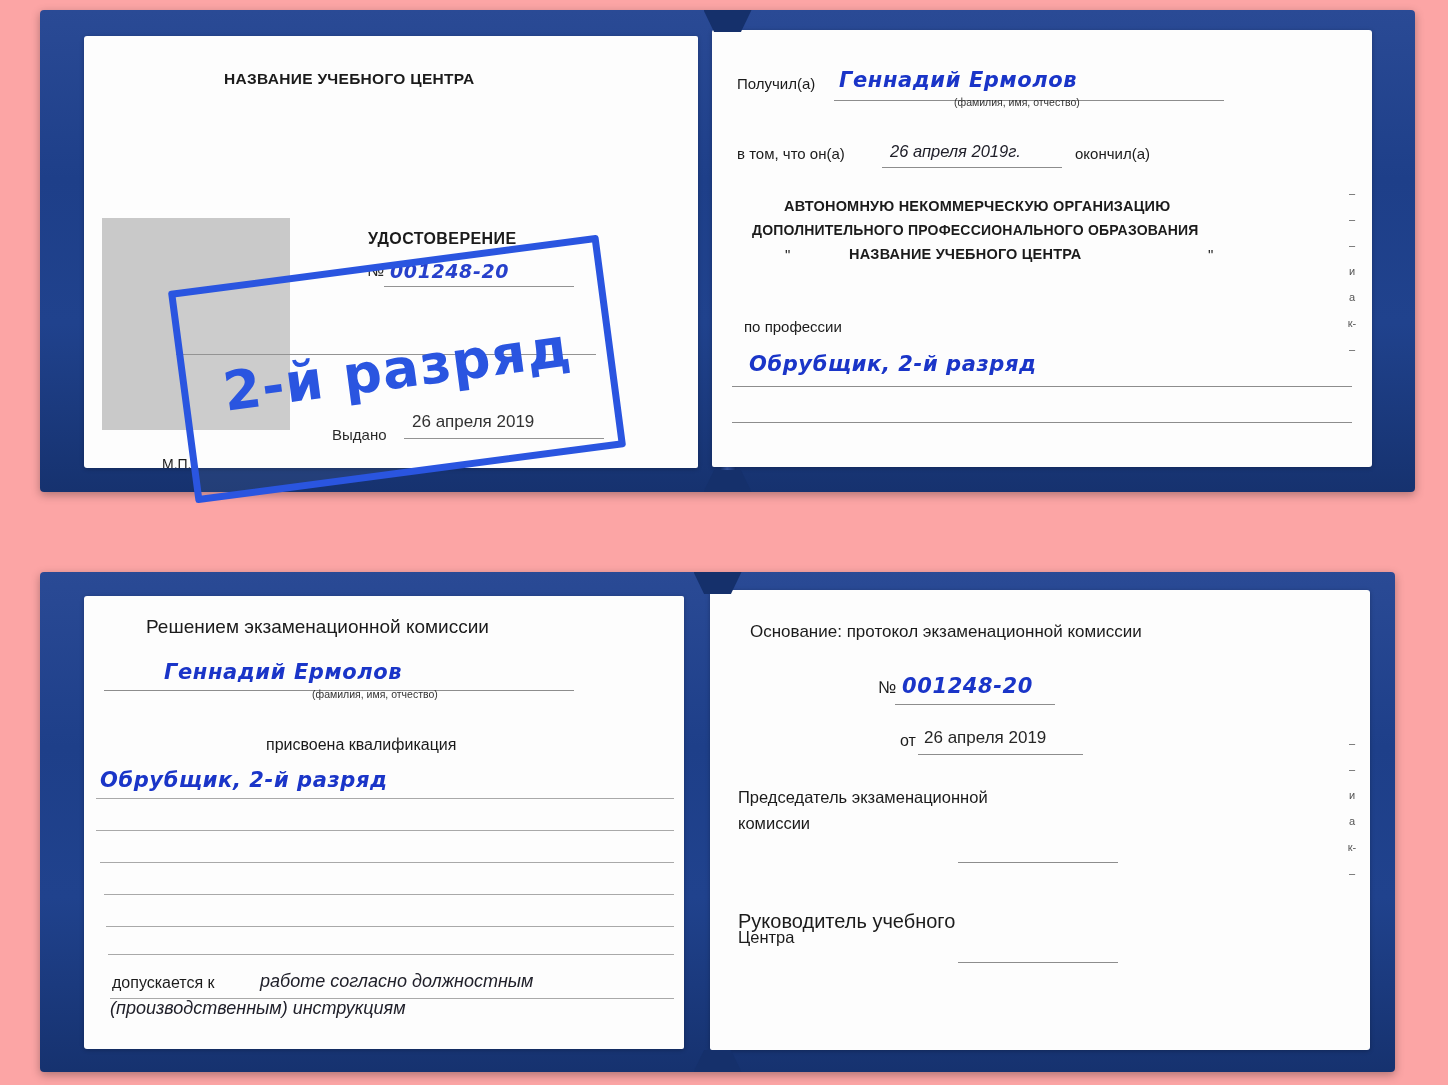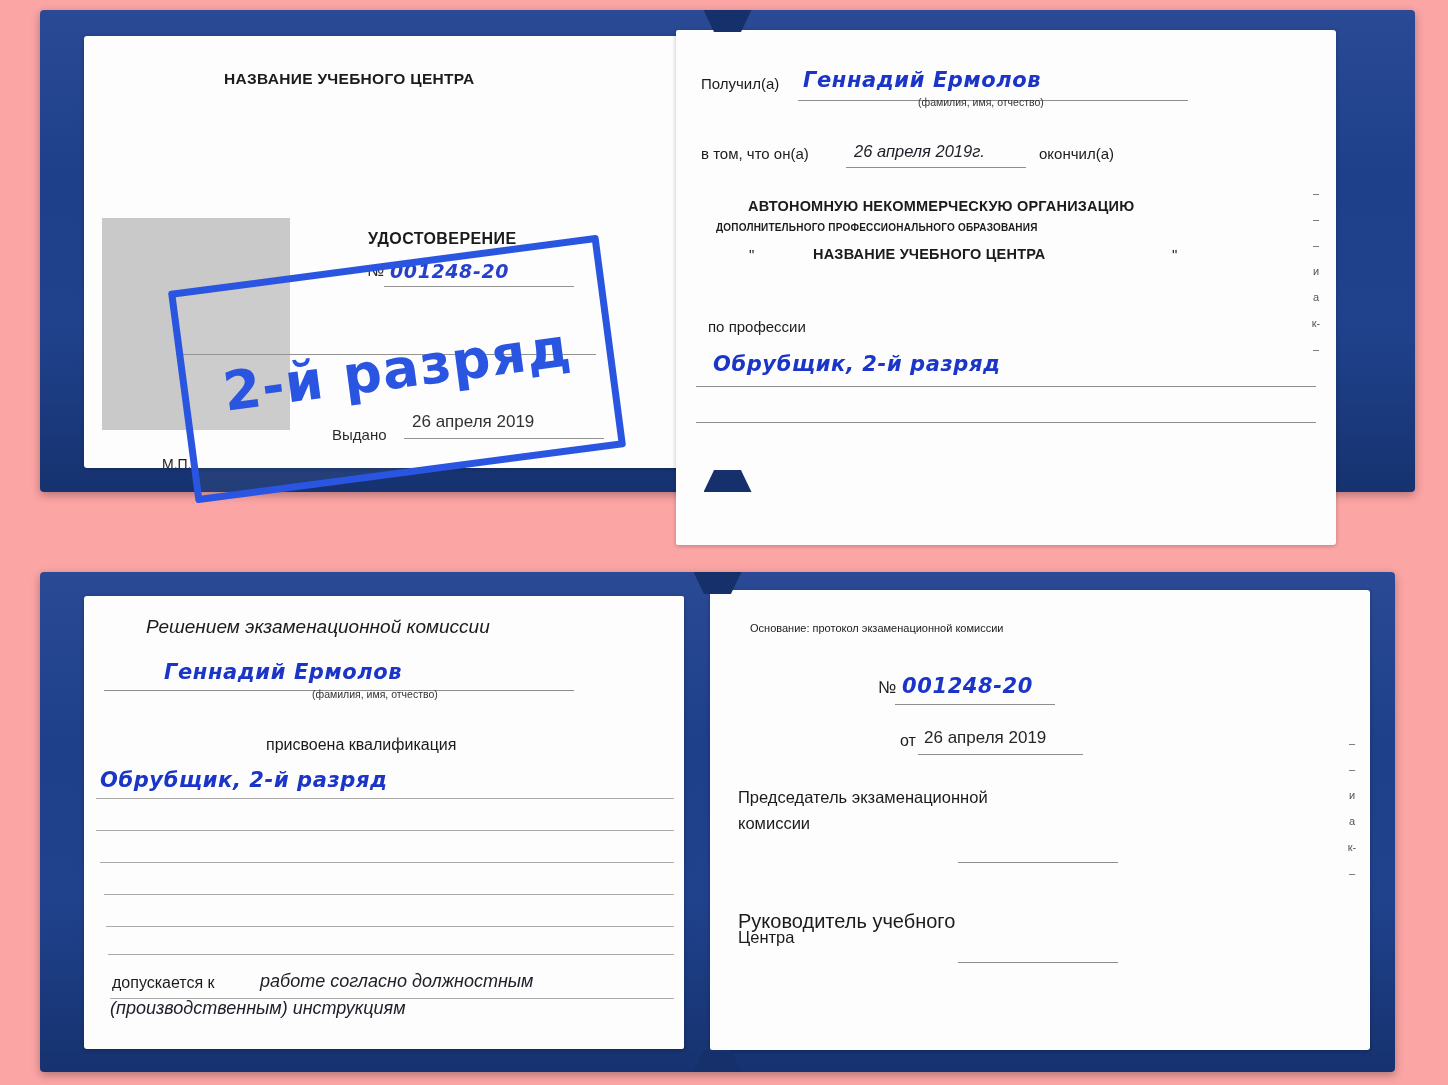--- a/index.html
+++ b/index.html
@@ -176,34 +176,34 @@
 
     <div class="rule" style="left:92px; top:318px; width:420px;"></div>
 
     <div class="txt lbl" style="left:248px; top:390px; font-size:15px;">Выдано</div>
     <div class="txt typed" style="left:328px; top:376px; font-size:17px;">26 апреля 2019</div>
     <div class="rule" style="left:320px; top:402px; width:200px;"></div>
 
     <div class="txt lbl" style="left:78px; top:420px; font-size:14px;">М.П.</div>
   </div>
 
-  <div class="page-sheet right" style="left:676px; top:30px; width:660px; height:515px;">
+  <div class="page-sheet right" style="left:712px; top:30px; width:660px; height:437px;">
 
     <div class="txt lbl" style="left:25px; top:45px; font-size:15px;">Получил(а)</div>
     <div class="txt hand" style="left:127px; top:38px; font-size:21px;">Геннадий Ермолов</div>
     <div class="rule" style="left:122px; top:70px; width:390px;"></div>
     <div class="txt tiny" style="left:242px; top:66px;">(фамилия, имя, отчество)</div>
 
     <div class="txt lbl" style="left:25px; top:115px; font-size:15px;">в том, что он(а)</div>
     <div class="txt hand-dark" style="left:178px; top:112px; font-size:16.5px;">26 апреля 2019г.</div>
     <div class="rule" style="left:170px; top:137px; width:180px;"></div>
     <div class="txt lbl" style="left:363px; top:115px; font-size:15px;">окончил(а)</div>
 
     <div class="txt lbl lbl-bold" style="left:72px; top:168px; font-size:14.5px; letter-spacing:0.2px;">АВТОНОМНУЮ НЕКОММЕРЧЕСКУЮ ОРГАНИЗАЦИЮ</div>
-    <div class="txt lbl lbl-bold" style="left:40px; top:192px; font-size:10px; letter-spacing:0.2px;">ДОПОЛНИТЕЛЬНОГО ПРОФЕССИОНАЛЬНОГО ОБРАЗОВАНИЯ</div>
+    <div class="txt lbl lbl-bold" style="left:40px; top:192px; font-size:14px; letter-spacing:0.2px;">ДОПОЛНИТЕЛЬНОГО ПРОФЕССИОНАЛЬНОГО ОБРАЗОВАНИЯ</div>
     <div class="txt lbl" style="left:73px; top:216px; font-size:15px;">"</div>
     <div class="txt lbl lbl-bold" style="left:137px; top:216px; font-size:14.5px; letter-spacing:0.2px;">НАЗВАНИЕ УЧЕБНОГО ЦЕНТРА</div>
     <div class="txt lbl" style="left:496px; top:216px; font-size:15px;">"</div>
 
     <div class="txt lbl" style="left:32px; top:288px; font-size:15px;">по профессии</div>
     <div class="txt hand" style="left:37px; top:322px; font-size:21px;">Обрубщик, 2-й разряд</div>
 
     <div class="rule" style="left:20px; top:356px; width:620px;"></div>
     <div class="rule" style="left:20px; top:392px; width:620px;"></div>
 
@@ -223,21 +223,21 @@
   </div>
 
 
   <div class="book" style="left:40px; top:572px; width:1355px; height:500px;">
     <div class="book-top-notch"></div>
     <div class="book-bot-notch"></div>
   </div>
 
   <div class="page-sheet left" style="left:84px; top:596px; width:600px; height:453px;">
 
-    <div class="txt lbl" style="left:62px; top:20px; font-size:19px;font-style:italic;">Решением экзаменационной комиссии</div>
+    <div class="txt lbl" style="left:62px; top:20px; font-size:19px;">Решением экзаменационной комиссии</div>
 
     <div class="txt hand" style="left:80px; top:64px; font-size:21px;">Геннадий Ермолов</div>
     <div class="rule" style="left:20px; top:94px; width:470px;"></div>
     <div class="txt tiny" style="left:228px; top:92px;">(фамилия, имя, отчество)</div>
 
     <div class="txt lbl" style="left:182px; top:140px; font-size:16px;">присвоена квалификация</div>
 
     <div class="txt hand" style="left:16px; top:172px; font-size:21px;">Обрубщик, 2-й разряд</div>
 
     <div class="rule thin" style="left:12px; top:202px; width:578px;"></div>
@@ -248,21 +248,21 @@
     <div class="rule thin" style="left:24px; top:358px; width:566px;"></div>
 
     <div class="txt lbl" style="left:28px; top:378px; font-size:16px;">допускается к</div>
     <div class="txt hand-dark" style="left:176px; top:375px; font-size:18px;">работе согласно должностным</div>
     <div class="rule thin" style="left:26px; top:402px; width:564px;"></div>
     <div class="txt hand-dark" style="left:26px; top:402px; font-size:18px;">(производственным) инструкциям</div>
   </div>
 
   <div class="page-sheet right" style="left:710px; top:590px; width:660px; height:460px;">
 
-    <div class="txt lbl" style="left:40px; top:32px; font-size:11px;">Основание: протокол экзаменационной комиссии</div>
+    <div class="txt lbl" style="left:40px; top:32px; font-size:17px;">Основание: протокол экзаменационной комиссии</div>
 
     <div class="txt lbl" style="left:168px; top:88px; font-size:17px;">№</div>
     <div class="txt hand" style="left:192px; top:84px; font-size:21px;">001248-20</div>
     <div class="rule" style="left:185px; top:114px; width:160px;"></div>
 
     <div class="txt lbl" style="left:190px; top:142px; font-size:16px;">от</div>
     <div class="txt typed" style="left:214px; top:138px; font-size:17px;">26 апреля 2019</div>
     <div class="rule" style="left:208px; top:164px; width:165px;"></div>
 
     <div class="txt lbl" style="left:28px; top:198px; font-size:16.5px;">Председатель экзаменационной</div>

